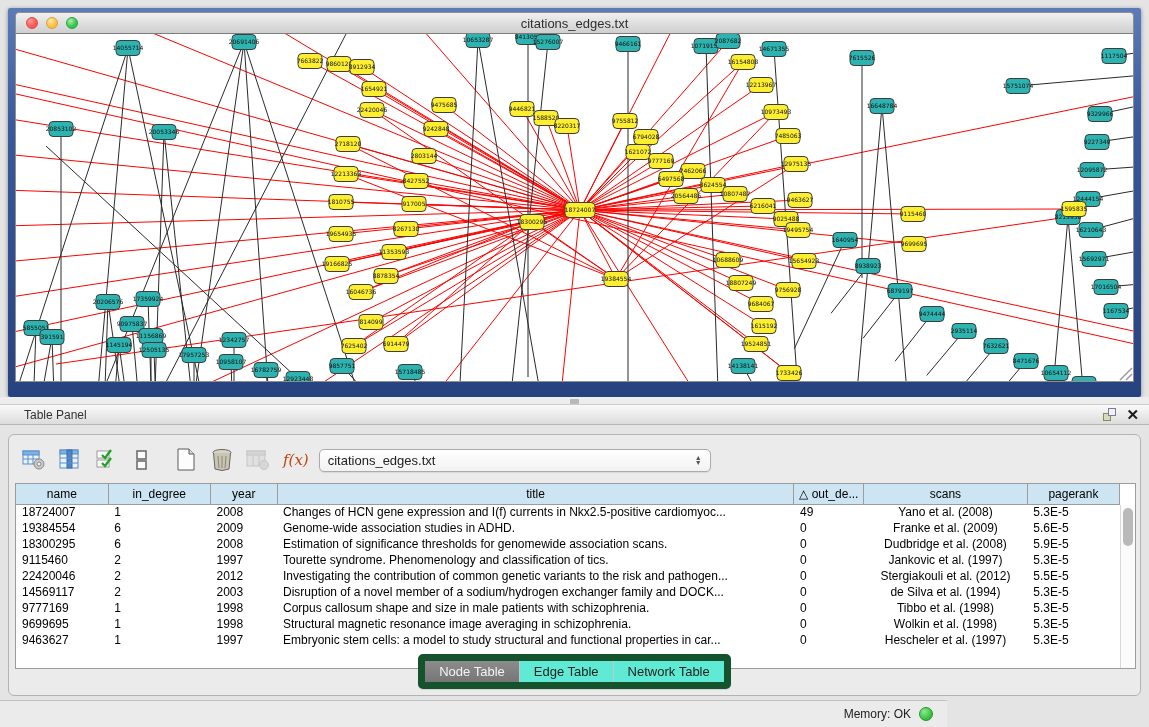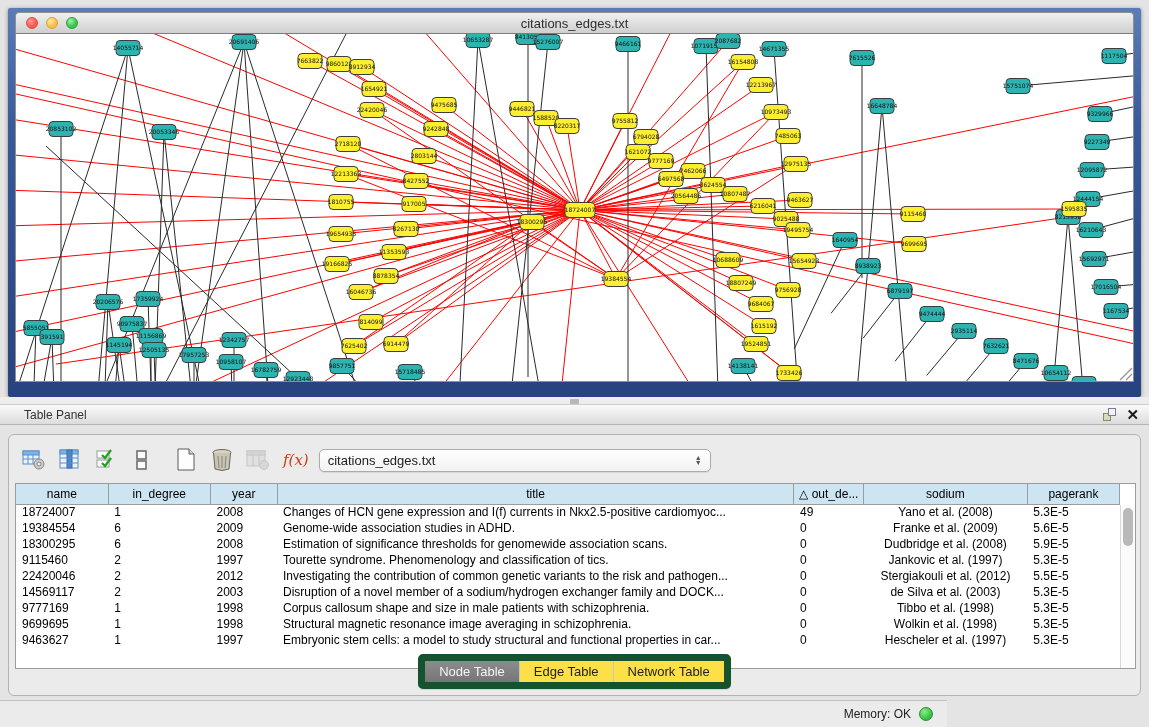--- a/index.html
+++ b/index.html
@@ -61,21 +61,21 @@
     font-weight:normal; font-size:12px; height:20px; text-align:center; overflow:hidden; white-space:nowrap; }
   table.grid td { height:16px; padding:0 6px; overflow:hidden; white-space:nowrap; text-overflow:ellipsis; border:none; }
   td.c-short { text-align:center; }
   .vscroll { position:absolute; right:0; top:21px; bottom:0; width:15px; background:#fbfbfb; border-left:1px solid #d8d8d8; }
   .vthumb { position:absolute; left:2px; top:3px; width:10px; height:38px; background:#b9b9b9; border-radius:5px; }
 
   
   .tabs-row { position:absolute; left:0; right:0; bottom:6px; display:flex; justify-content:center; }
   .seg { display:flex; border:7px solid #14532d; border-radius:5px; overflow:hidden; background:#fff;
     box-shadow:0 1px 1px rgba(0,0,0,.1); }
-  .seg-btn { font-size:13px; color:#222; padding:3px 14px; border-right:1px solid #c6c6c6; background:#fde047; }
+  .seg-btn { font-size:13px; color:#222; padding:3px 14px; border-right:1px solid #c6c6c6; background:#5eead4; }
   .seg-btn:last-child { border-right:none; }
   .seg-btn.sel { background:linear-gradient(180deg,#8c8c8c,#767676); color:#f4f4f4; }
 
   
   .status-bar { position:absolute; left:0; top:700px; width:947px; height:27px; background:#ebebeb;
     border-top:1px solid #c2c2c2; display:flex; align-items:center; justify-content:flex-end; }
   .mem-label { font-size:12px; color:#222; margin-right:8px; }
   .mem-dot { width:14px; height:14px; border-radius:50%; margin-right:14px;
     background:radial-gradient(circle at 35% 30%,#8ee98e,#2fbf3a 70%); border:1px solid #2a8f33; }
 </style>
@@ -792,21 +792,21 @@
             <col style="width: 160px;">
             <col style="width: 90px;">
           </colgroup>
         <thead>
             <tr id="hdr-row">
               <th>name</th>
               <th>in_degree</th>
               <th>year</th>
               <th>title</th>
               <th>△ out_de...</th>
-              <th>sodium</th>
+              <th>scans</th>
               <th>pagerank</th>
             </tr>
           </thead>
         <tbody id="body-rows">
             <tr>
               <td>18724007</td>
               <td>1</td>
               <td>2008</td>
               <td>Changes of HCN gene expression and I(f) currents in Nkx2.5-positive cardiomyoc...</td>
               <td>49</td>
@@ -848,21 +848,21 @@
               <td>0</td>
               <td class="c-short">Stergiakouli et al. (2012)</td>
               <td>5.5E-5</td>
             </tr>
             <tr>
               <td>14569117</td>
               <td>2</td>
               <td>2003</td>
               <td>Disruption of a novel member of a sodium/hydrogen exchanger family and DOCK...</td>
               <td>0</td>
-              <td class="c-short">de Silva et al. (2003)</td>
+              <td class="c-short">de Silva et al. (1994)</td>
               <td>5.3E-5</td>
             </tr>
             <tr>
               <td>9777169</td>
               <td>1</td>
               <td>1998</td>
               <td>Corpus callosum shape and size in male patients with schizophrenia.</td>
               <td>0</td>
               <td class="c-short">Tibbo et al. (1998)</td>
               <td>5.3E-5</td>

